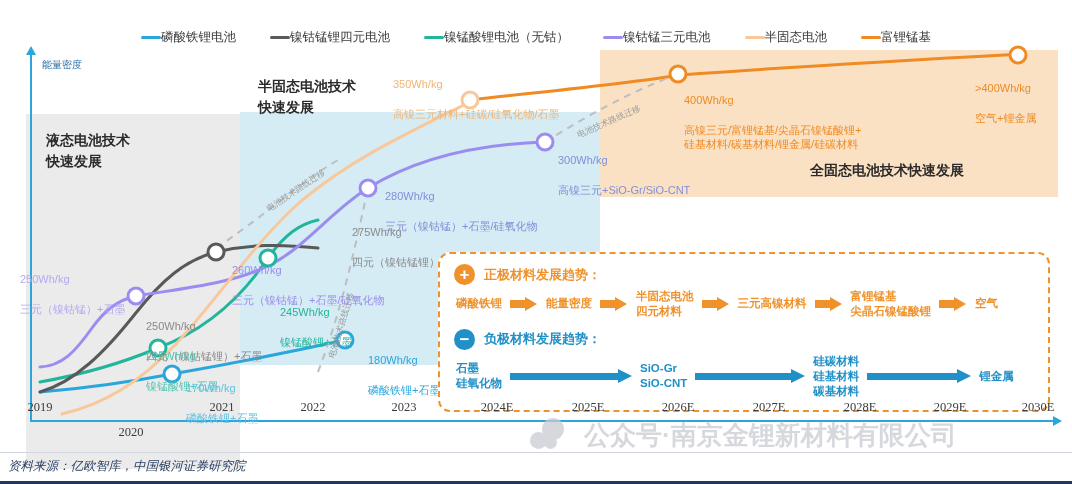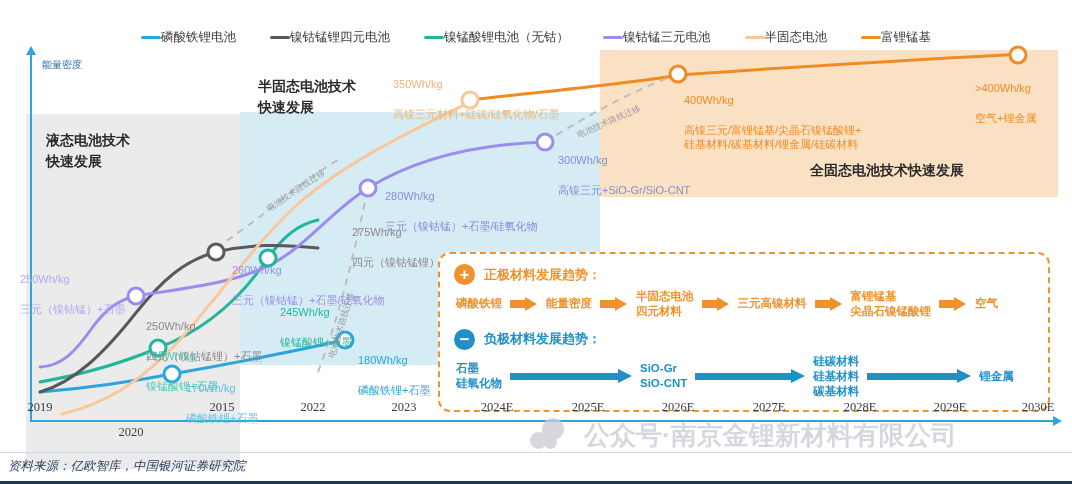--- a/index.html
+++ b/index.html
@@ -287,21 +287,21 @@
     <div class="pt-label" style="left:146px; top:282px; color:#4fc6b2;">
       <span>225Wh/kg</span><br>
       <span>镍锰酸锂+石墨</span>
     </div>
 
     <div class="pt-label" style="left:186px; top:314px; color:#5fc2e3;">
       <span>170Wh/kg</span><br>
       <span>磷酸铁锂+石墨</span>
     </div>
 
-    <div class="pt-label" style="left:358px; top:286px; color:#2ba6dd;">
+    <div class="pt-label" style="left:368px; top:286px; color:#2ba6dd;">
       <span>180Wh/kg</span><br>
       <span>磷酸铁锂+石墨</span>
     </div>
 
     <div class="migrate" style="left:268px; top:152px; transform:rotate(-34deg);">电池技术路线迁移</div>
     <div class="migrate" style="left:332px; top:300px; transform:rotate(-73deg);">电池技术路线迁移</div>
     <div class="migrate" style="left:578px; top:78px; transform:rotate(-24deg);">电池技术路线迁移</div>
 
     <div class="matbox">
 
@@ -344,21 +344,21 @@
         <span class="arrow-neg" style="width:104px;"></span>
         <span class="mat-term term-neg">锂金属</span>
       </div>
 
     </div>
   </div>
 
   <div class="xticks">
     <span class="xtick" style="left:40px;">2019</span>
     <span class="xtick" style="left:131px;margin-top:25px;">2020</span>
-    <span class="xtick" style="left:222px;">2015</span>
+    <span class="xtick" style="left:222px;">2021</span>
     <span class="xtick" style="left:313px;">2022</span>
     <span class="xtick" style="left:404px;">2023</span>
     <span class="xtick" style="left:497px;">2024E</span>
     <span class="xtick" style="left:588px;">2025E</span>
     <span class="xtick" style="left:678px;">2026E</span>
     <span class="xtick" style="left:769px;">2027E</span>
     <span class="xtick" style="left:860px;">2028E</span>
     <span class="xtick" style="left:950px;">2029E</span>
     <span class="xtick" style="left:1038px;">2030E</span>
   </div>

